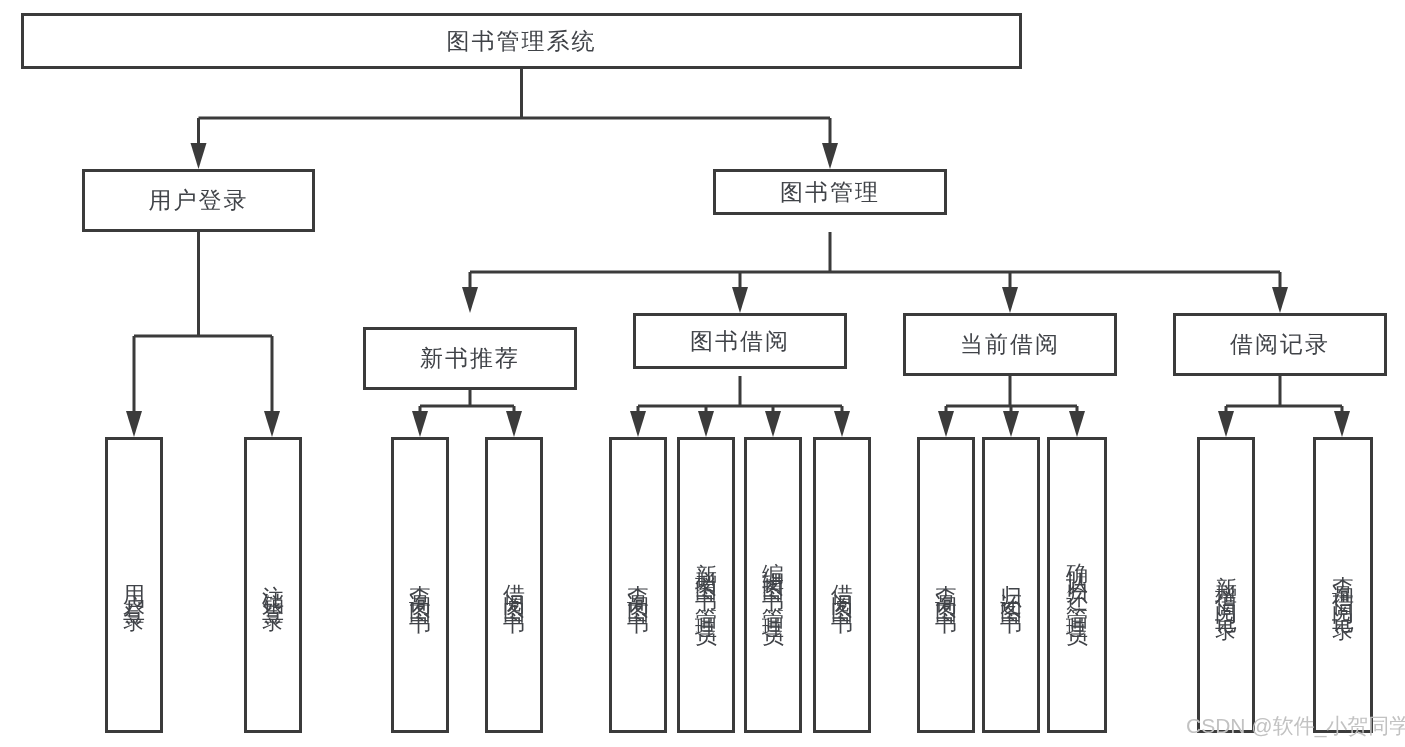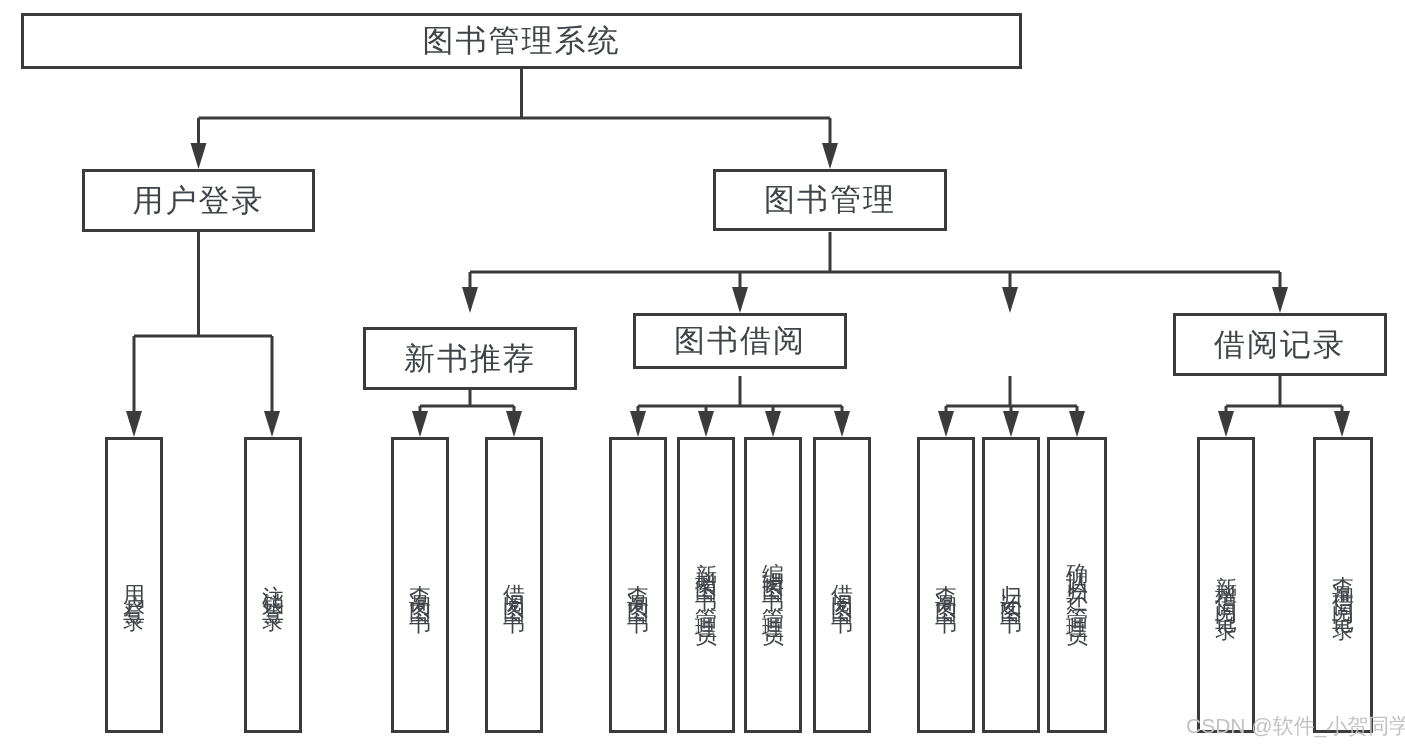--- a/index.html
+++ b/index.html
@@ -35,21 +35,21 @@
   .node {
     position: absolute;
     background: var(--background);
     border: 3px solid var(--line);
     display: flex;
     align-items: center;
     justify-content: center;
     color: var(--text);
   }
   .node.h span {
-    font-size: 31px;
+    font-size: 23px;
     letter-spacing: 2px;
     white-space: nowrap;
   }
   .node.v span {
     writing-mode: vertical-rl;
     text-orientation: mixed;
     font-size: 22px;
     letter-spacing: 9px;
     line-height: 1;
     white-space: nowrap;
@@ -105,29 +105,32 @@
     <polygon points="1342,437 1334,411 1350,411"></polygon>
   </svg>
 
   <div class="node h" style="left:21px; top:13px; width:1001px; height:56px;">
     <span>图书管理系统</span>
   </div>
 
   <div class="node h" style="left:82px; top:169px; width:233px; height:63px;">
     <span>用户登录</span>
   </div>
-  <div class="node h" style="left:713px; top:169px; width:234px; height:62px;">
+  <div class="node h" style="left:713px; top:169px; width:234px; height:46px;">
     <span>图书管理</span>
   </div>
 
   <div class="node h" style="left:363px; top:327px; width:214px; height:63px;">
     <span>新书推荐</span>
   </div>
   <div class="node h" style="left:633px; top:313px; width:214px; height:56px;">
     <span>图书借阅</span>
+  </div>
+  <div class="node h" style="left:903px; top:313px; width:214px; height:63px;">
+    <span>当前借阅</span>
   </div>
   <div class="node h" style="left:1173px; top:313px; width:214px; height:63px;">
     <span>借阅记录</span>
   </div>
 
   <div class="node v" style="left:105px; top:437px; width:58px; height:296px;">
     <span>用户登录</span>
   </div>
   <div class="node v" style="left:244px; top:437px; width:58px; height:296px;">
     <span>注销登录</span>

